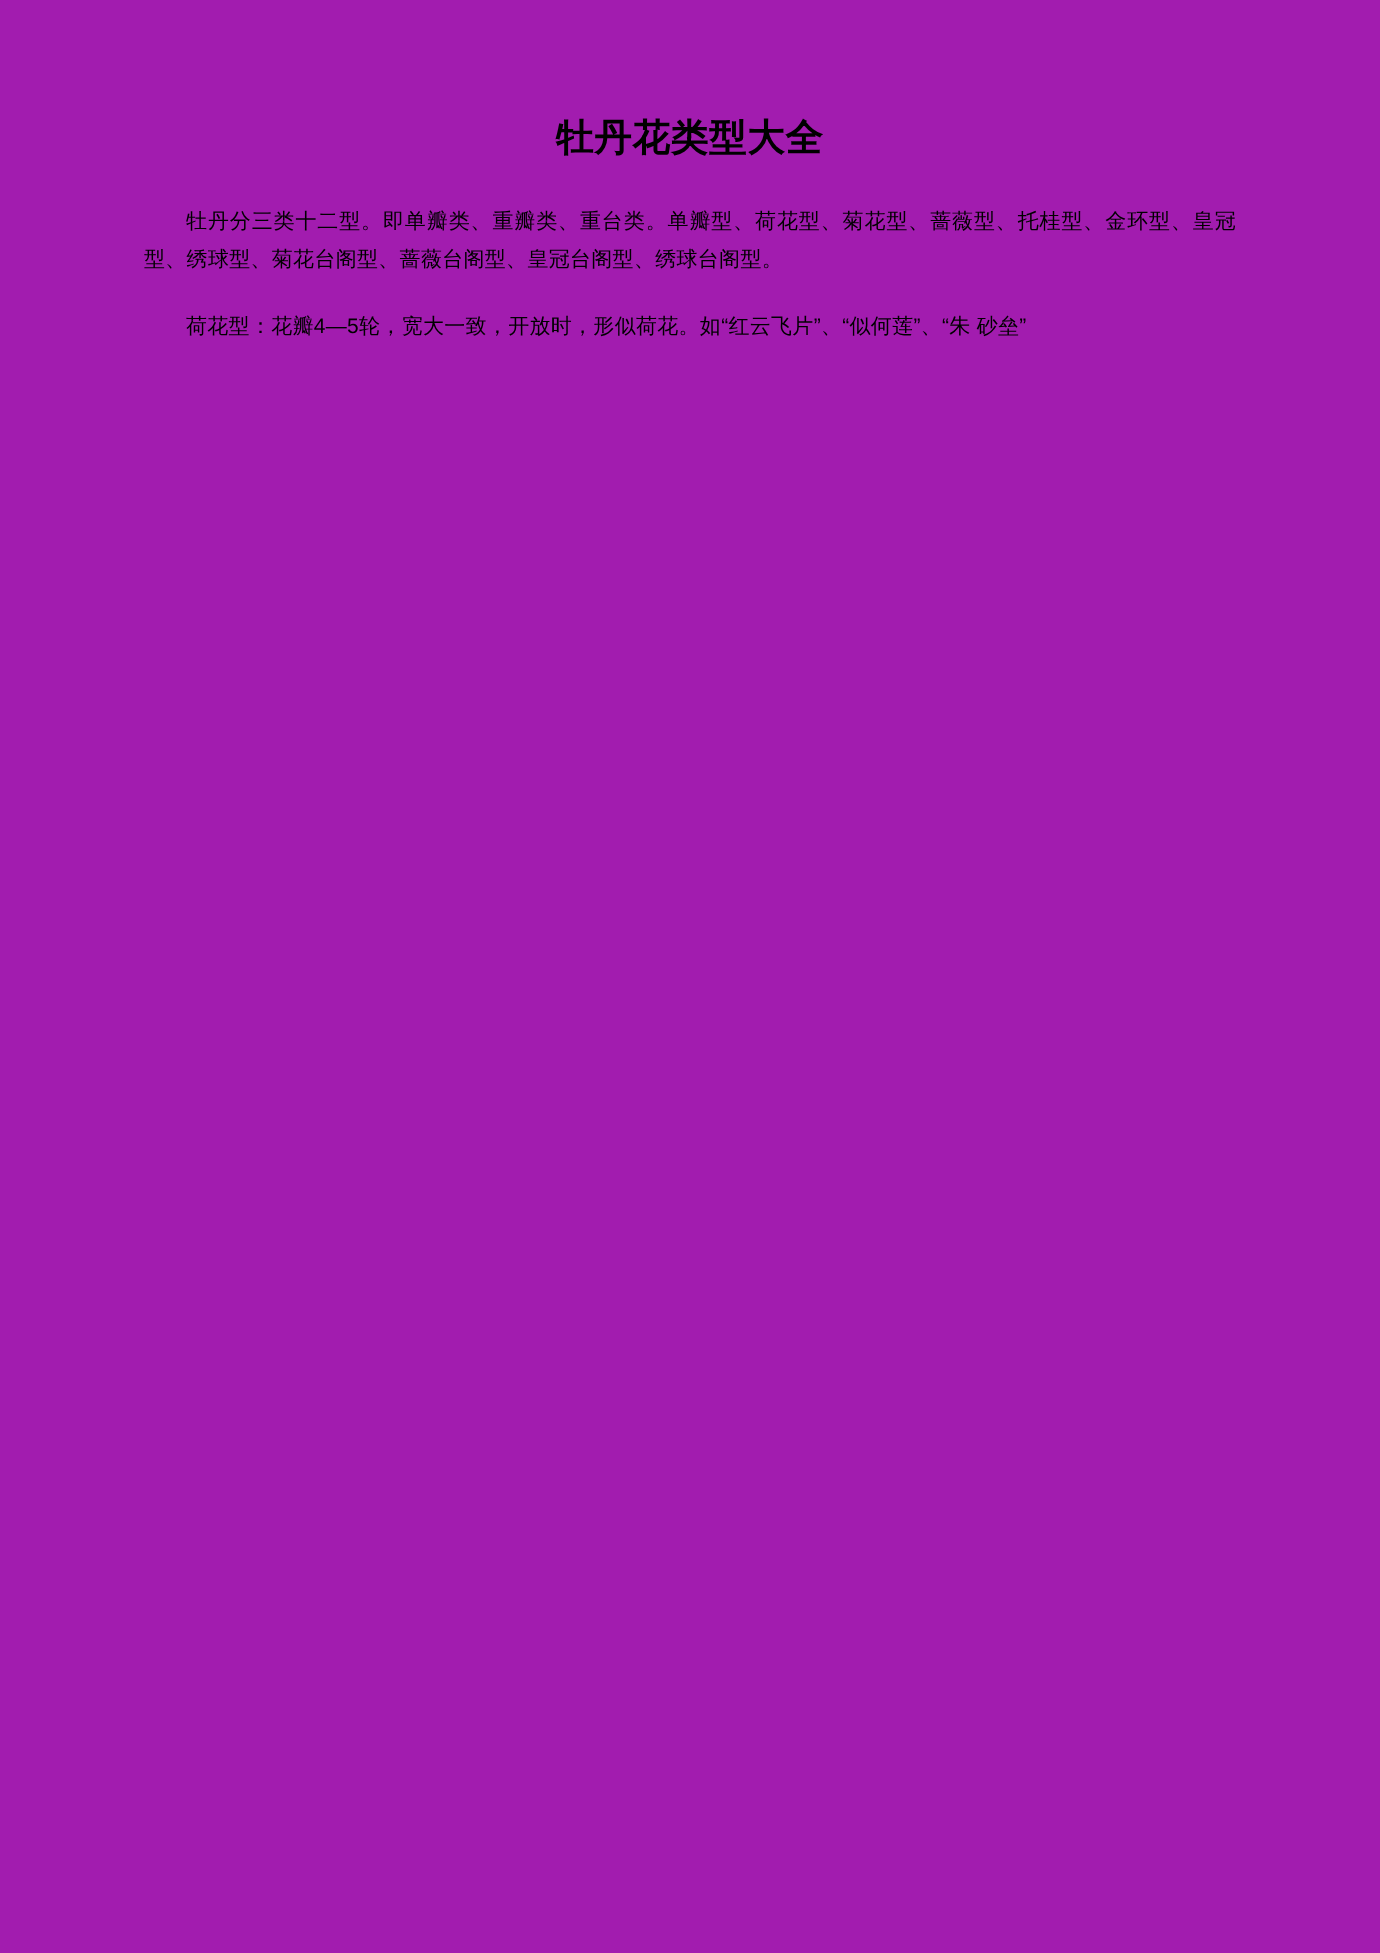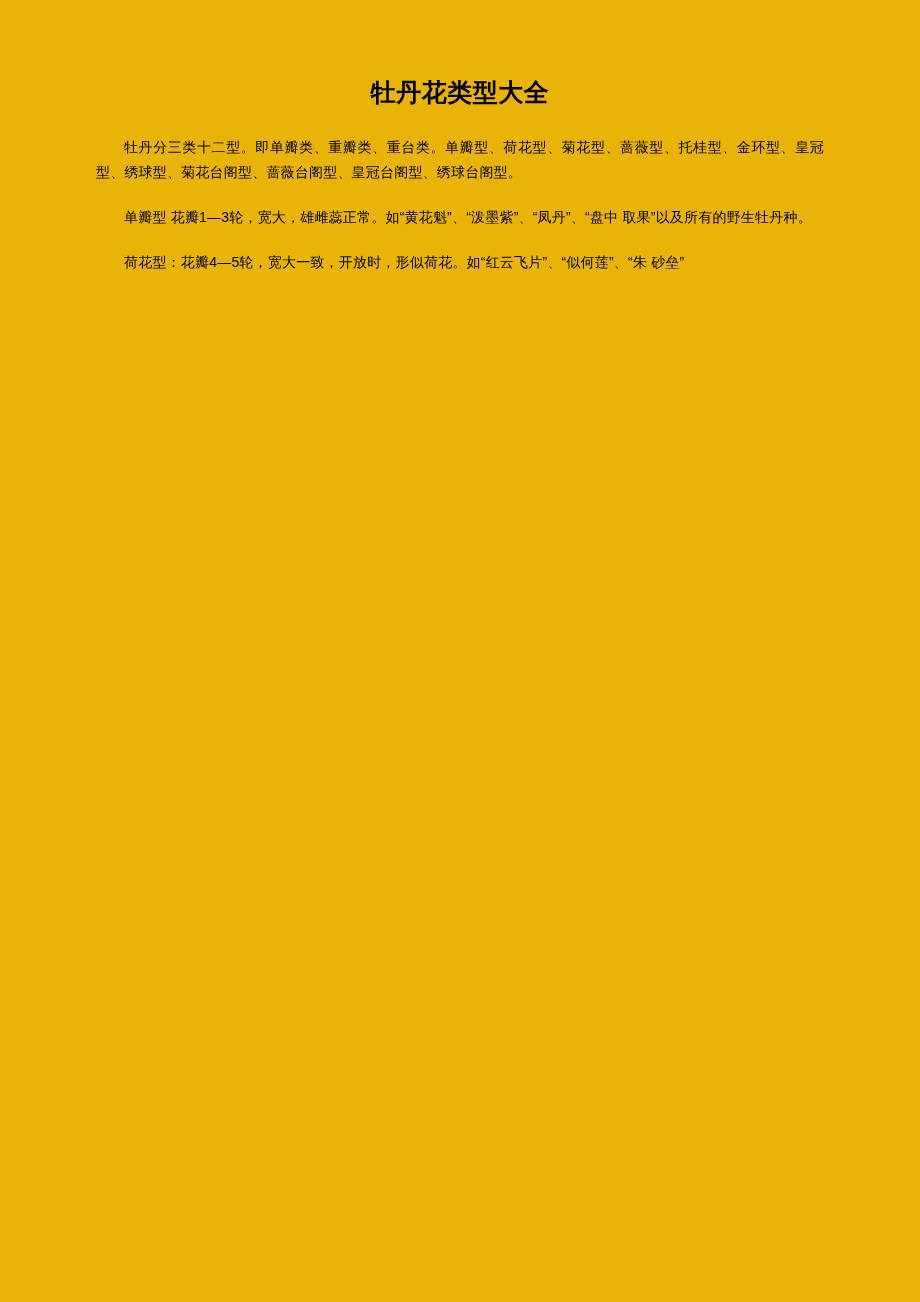--- a/index.html
+++ b/index.html
@@ -11,21 +11,21 @@
     width: 920px;
     height: 1302px;
     font-family: "Liberation Serif", "DejaVu Serif", serif;
     color: #000000;
     overflow: hidden;
   }
   .page {
     position: relative;
     width: 920px;
     height: 1302px;
-    background: #eab308;
+    background: #a21caf;
     box-sizing: border-box;
   }
   .doc-body {
     position: absolute;
     left: 96px;
     top: 76px;
     width: 728px;
   }
   .doc-title {
     font-family: "Liberation Sans", "DejaVu Sans", sans-serif;
@@ -57,17 +57,16 @@
 </style>
 </head>
 <body>
 
 <div class="page">
   <div class="doc-body">
     <h1 class="doc-title">牡丹花类型大全</h1>
 
     <p class="para para-2">牡丹分三类十二型。即单瓣类、重瓣类、重台类。单瓣型、荷花型、菊花型、蔷薇型、托桂型、金环型、皇冠型、绣球型、菊花台阁型、蔷薇台阁型、皇冠台阁型、绣球台阁型。</p>
 
-    <p class="para para-3">单瓣型 花瓣1—3轮，宽大，雄雌蕊正常。如“黄花魁”、“泼墨紫”、“凤丹”、“盘中 取果”以及所有的野生牡丹种。</p>
 
     <p class="para para-4">荷花型：花瓣4—5轮，宽大一致，开放时，形似荷花。如“红云飞片”、“似何莲”、“朱 砂垒”</p>
   </div>
 </div>
 
 </body></html>

